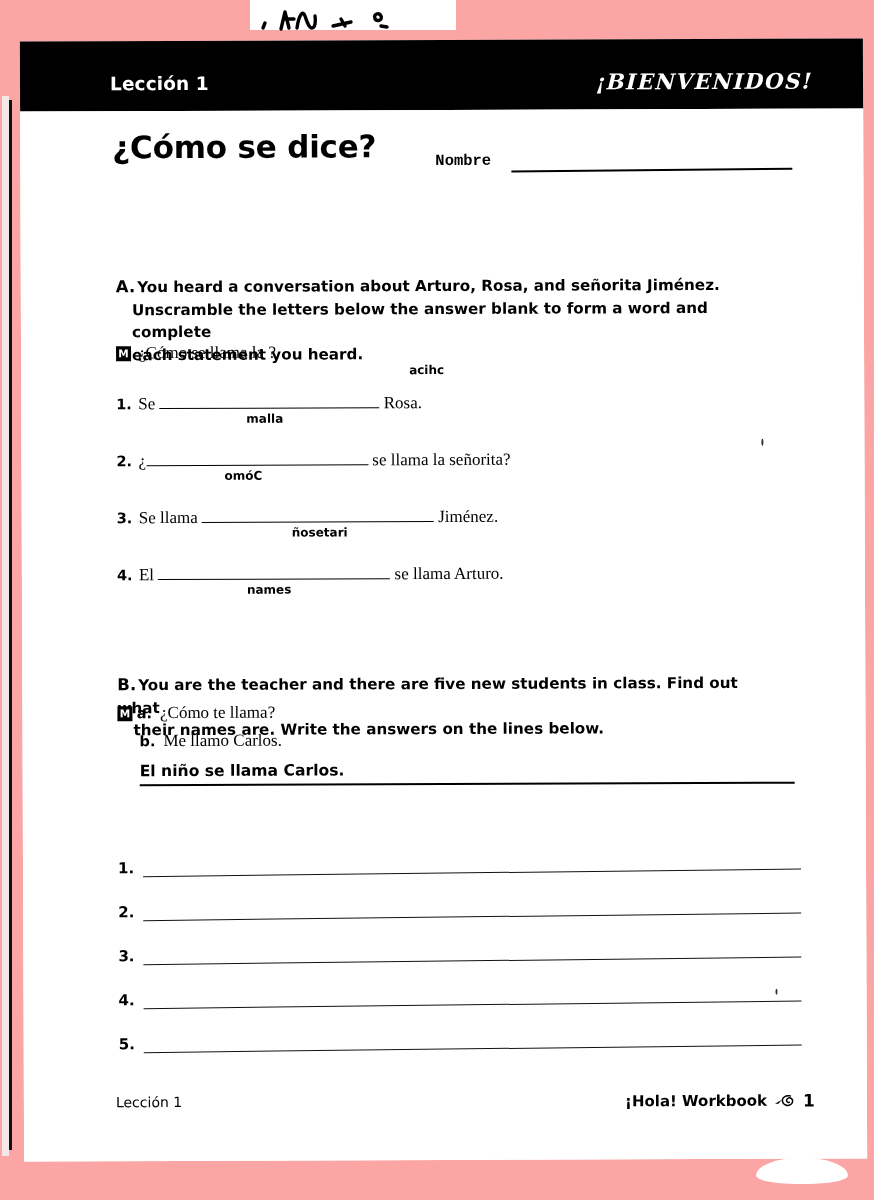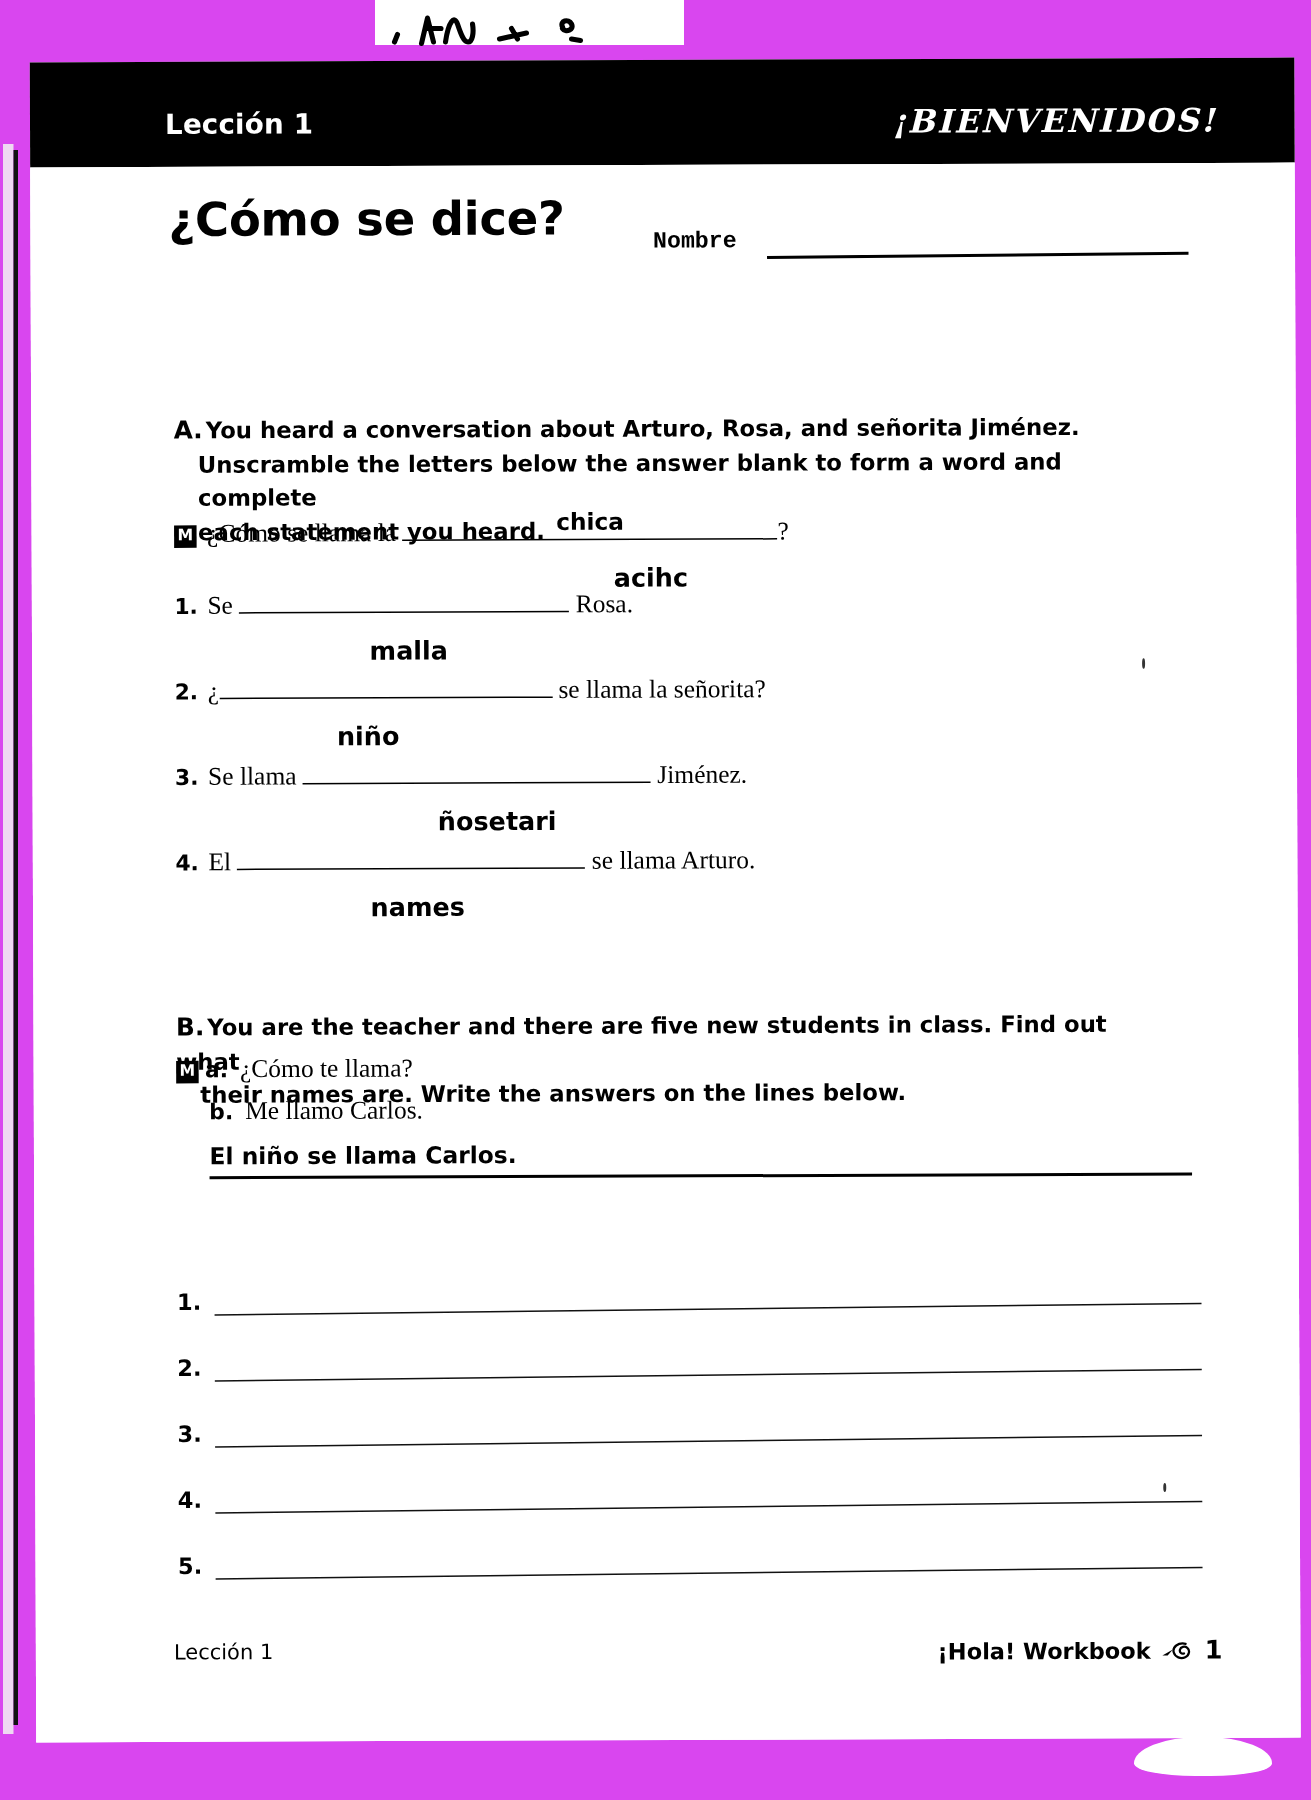--- a/index.html
+++ b/index.html
@@ -12,21 +12,21 @@
     height: 1200px;
     overflow: hidden;
     font-family: "Liberation Serif", serif;
     position: relative;
   }
 
   
   .scan-root {
     position: absolute;
     inset: 0;
-    background: #d946ef;
+    background: #fca5a5;
   }
   .top-notch {
     position: absolute;
     left: 250px;
     top: 0;
     width: 206px;
     height: 30px;
     background: #ffffff;
   }
   .notch-scrawl {
@@ -220,25 +220,25 @@
     left: 0;
     right: 0;
     bottom: 2px;
     text-align: center;
     font-family: "DejaVu Sans", sans-serif;
     font-weight: bold;
     font-size: 15.5px;
   }
   .scram {
     position: absolute;
-    top: 34px;
+    top: 21px;
     text-align: right;
     font-family: "DejaVu Sans", sans-serif;
     font-weight: bold;
-    font-size: 17px;
+    font-size: 12px;
     color: #000;
     white-space: nowrap;
   }
 
   
   .b-model {
     position: absolute;
     font-family: "Liberation Serif", serif;
     font-size: 17px;
     color: #000;
@@ -353,35 +353,35 @@
       <div class="nombre-rule"></div>
 
       <div class="instr instr-a">
         <span class="letter">A.</span><span class="body">You heard a conversation about Arturo, Rosa, and señorita Jiménez.</span>
         <span class="cont">Unscramble the letters below the answer blank to form a word and complete</span>
         <span class="cont">each statement you heard.</span>
       </div>
 
       <div class="qrow" style="left:95px; top:232px;">
         <span class="qnum"><span class="m-badge">M</span></span><span>¿Cómo se llama la</span>
-        <span class="qblank" style="width:250px;"><span class="qans">chica</span></span><span>?</span>
+        <span>?</span>
         <span class="scram" style="left:293px;">acihc</span>
       </div>
 
       <div class="qrow" style="left:95px; top:280px;">
         <span class="qnum">1.</span><span>Se</span>
         <span class="qblank" style="width:220px;"><span class="qans"></span></span>
         <span>Rosa.</span>
         <span class="scram" style="left:130px;">malla</span>
       </div>
 
       <div class="qrow" style="left:95px; top:337px;">
         <span class="qnum">2.</span><span>¿</span><span class="qblank" style="width:222px;"><span class="qans"></span></span>
         <span>se llama la señorita?</span>
-        <span class="scram" style="left:108px;">niño</span>
+        <span class="scram" style="left:108px;">omóC</span>
       </div>
 
       <div class="qrow" style="left:95px; top:394px;">
         <span class="qnum">3.</span><span>Se llama</span>
         <span class="qblank" style="width:232px;"><span class="qans"></span></span>
         <span>Jiménez.</span>
         <span class="scram" style="left:175px;">ñosetari</span>
       </div>
 
       <div class="qrow" style="left:95px; top:451px;">

